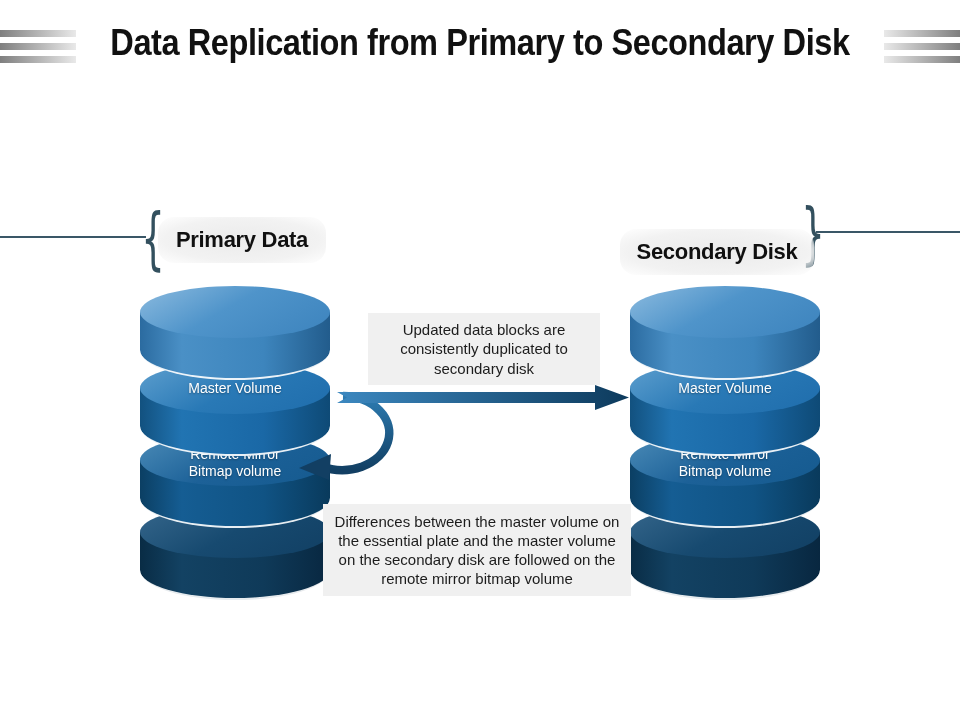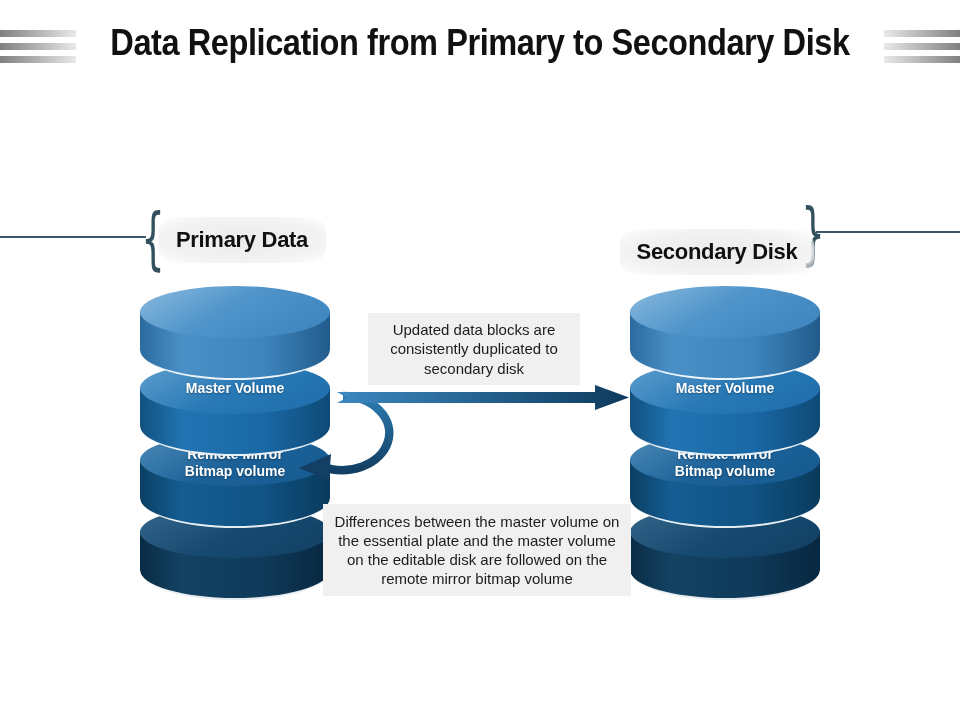--- a/index.html
+++ b/index.html
@@ -45,30 +45,30 @@
   .cy1 { top:0; z-index:4; } .cy2 { top:76px; z-index:3; } .cy3 { top:148px; z-index:2; } .cy4 { top:220px; z-index:1; }
   .cy1 .cyl-top { background:linear-gradient(150deg,#8cbbdf 0%,#4f94ca 45%,#3c83bd 100%); }
   .cy1 .cyl-side { background:linear-gradient(90deg,#2b6ba0 0%,#4a90c6 22%,#3d85bd 65%,#225c8c 100%); }
   .cy2 .cyl-top { background:linear-gradient(150deg,#5fa0cf 0%,#2979b6 50%,#1f6dac 100%); }
   .cy2 .cyl-side { background:linear-gradient(90deg,#12517f 0%,#2174b2 22%,#1a68a6 65%,#0e4a76 100%); }
   .cy3 .cyl-top { background:linear-gradient(150deg,#4c8cb8 0%,#1c6198 50%,#155a8f 100%); }
   .cy3 .cyl-side { background:linear-gradient(90deg,#0b3f63 0%,#155d93 22%,#105384 65%,#093a5c 100%); }
   .cy4 .cyl-top { background:linear-gradient(150deg,#36678c 0%,#174a70 50%,#113f63 100%); }
   .cy4 .cyl-side { background:linear-gradient(90deg,#092c45 0%,#134263 22%,#0f3a59 65%,#082740 100%); }
   .vol-label { position:absolute; left:0; width:190px; text-align:center; color:#ffffff;
-               font-weight:bold; font-size:14px; line-height:17px; z-index:6;
+               font-weight:normal; font-size:14px; line-height:17px; z-index:6;
                text-shadow:0 1px 2px rgba(0,0,0,.35); }
   .vol-label.master { top:18px; }
   .vol-label.mirror { top:12px; }
 
   
   .callout { position:absolute; background:#f0f0f0; color:#1c1c1c; font-size:15px;
              line-height:1.28; text-align:center; display:flex; align-items:center;
              justify-content:center; }
-  .callout.replication { left:368px; top:313px; width:212px; height:72px; padding:4px 6px; z-index:7; }
+  .callout.replication { left:368px; top:313px; width:232px; height:72px; padding:4px 6px; z-index:7; }
   .callout.differences { left:323px; top:504px; width:308px; height:92px; padding:6px 8px; z-index:10; }
 
   .arrows { position:absolute; left:295px; top:378px; width:345px; height:125px; z-index:6; }
 </style>
 </head>
 <body>
 
 <div id="slide">
 
   <div class="stripe l s1"></div>
@@ -150,15 +150,15 @@
     <g>
       <path d="M 48 18 A 47 37 0 1 1 26 88" stroke="url(#lgrad)" stroke-width="8.5" fill="none"></path>
       <polygon points="36,76 4,90 34,102" fill="#123f63"></polygon>
     </g>
     <g>
       <polygon points="42,14 300,14 300,7 334,19.5 300,32 300,25 42,25 52,19.5" fill="url(#agrad)"></polygon>
     </g>
   </svg>
 
   <div class="callout replication">Updated data blocks are consistently duplicated to secondary disk</div>
-  <div class="callout differences">Differences between the master volume on the essential plate and the master volume on the editable disk are followed on the remote mirror bitmap volume</div>
+  <div class="callout differences">Differences between the master volume on the essential plate and the master volume on the secondary disk are followed on the remote mirror bitmap volume</div>
 
 </div>
 
 </body></html>

